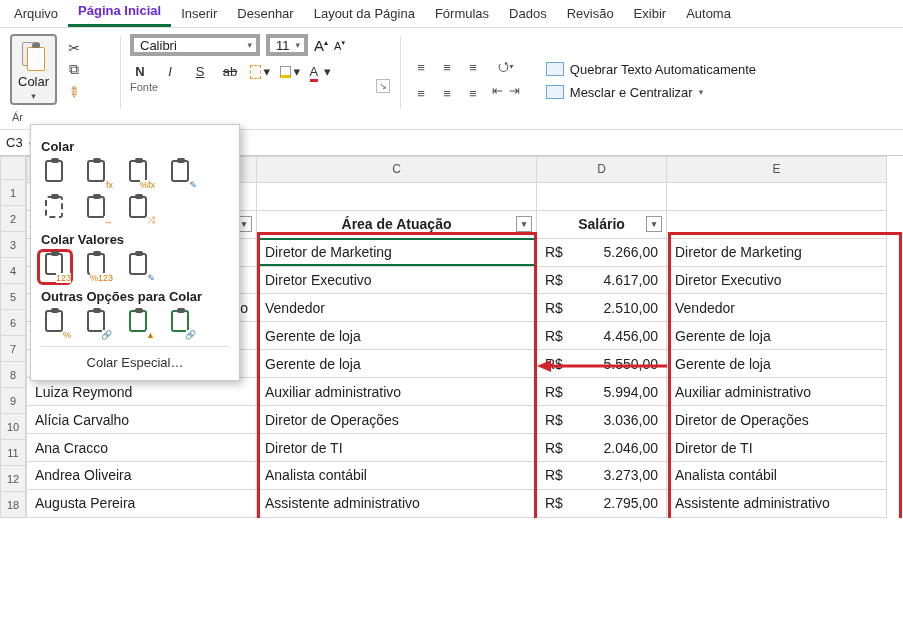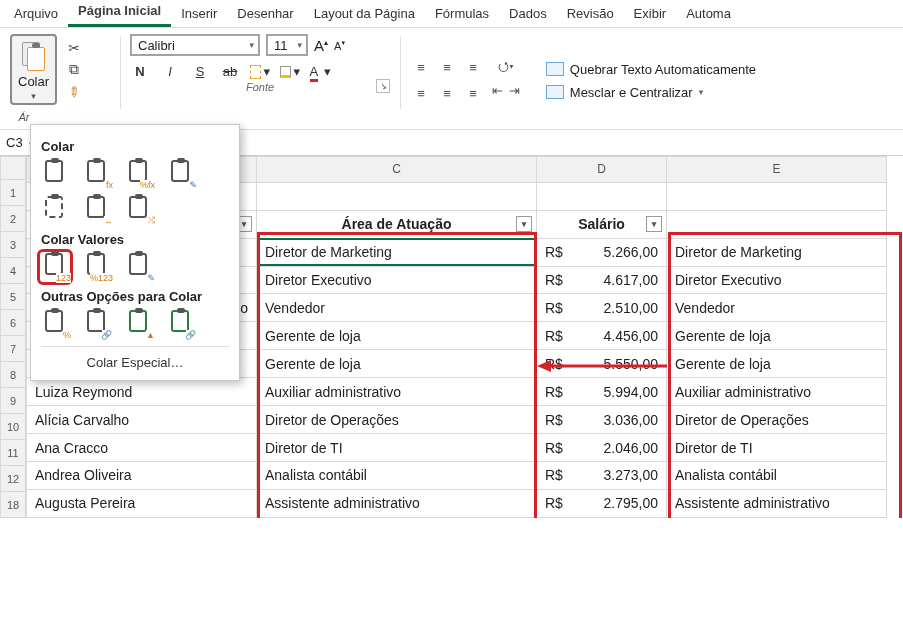--- a/index.html
+++ b/index.html
@@ -7,41 +7,41 @@
     margin: 0;
     font-family: "Segoe UI", Arial, sans-serif;
     font-size: 13px;
     background: #fff;
     color: #222;
     width: 903px;
   }
   
   .menubar { display:flex; align-items:flex-end; border-bottom:1px solid #ddd; height:28px; padding:0 4px; background:#fff; }
   .menubar span { padding:4px 10px 6px; color:#333; cursor:pointer; }
-  .menubar .active { color:#404040; border-bottom:3px solid #0d7040; font-weight:600; }
+  .menubar .active { color:#6d28d9; border-bottom:3px solid #0d7040; font-weight:600; }
 
   
   .ribbon { display:flex; border-bottom:1px solid #ddd; background:#fff; position:relative; }
   .ribbon-group { display:flex; flex-direction:column; padding:6px 10px 2px; position:relative; }
   .ribbon-group + .ribbon-group::before { content:""; position:absolute; left:0; top:8px; bottom:20px; width:1px; background:#e0e0e0; }
   .group-body { display:flex; align-items:center; gap:8px; flex:1; }
-  .group-label { text-align:center; font-size:11px; color:#666; padding:2px 0 4px; position:relative;font-style:italic; }
+  .group-label { text-align:left; font-size:11px; color:#666; padding:2px 0 4px; position:relative; }
   .launcher { position:absolute; right:0; bottom:4px; width:14px; height:14px; border:1px solid #bbb; font-size:9px; display:flex; align-items:center; justify-content:center; color:#666; cursor:pointer; }
   .launcher::after { content:"↘"; }
 
   .btn-colar { display:flex; flex-direction:column; align-items:center; gap:2px; border:2px solid #8a8a8a; border-radius:4px; padding:4px 6px 2px; background:#f3f3f3; cursor:pointer; }
   .btn-colar .drop { font-size:9px; color:#555; }
 
   .mini-icons { display:flex; flex-direction:column; gap:6px; }
   .mini-icons span { width:18px; height:16px; display:flex; align-items:center; justify-content:center; color:#666; cursor:pointer; font-size:14px; }
 
   .font-row1 { display:flex; gap:6px; align-items:center; }
   .font-row2 { display:flex; gap:10px; align-items:center; margin-top:8px; }
   .fontcol { display:flex; flex-direction:column; }
-  .dd { border:2px solid #a3a3a3; height:22px; display:flex; align-items:center; padding:0 16px 0 6px; position:relative; background:#fff; font-size:13px; cursor:pointer;text-align:center; }
+  .dd { border:4px solid #a3a3a3; height:22px; display:flex; align-items:center; padding:0 16px 0 6px; position:relative; background:#fff; font-size:13px; cursor:pointer;text-align:center; }
   .dd::after { content:"▾"; position:absolute; right:4px; font-size:9px; color:#666; }
   .font-name { width:130px; }
   .font-size { width:42px; }
   .bigA { font-size:15px; cursor:pointer; }
   .smallA { font-size:11px; cursor:pointer; }
   .fmt span { width:20px; display:inline-flex; justify-content:center; cursor:pointer; color:#333; }
   .color-swatch { display:inline-flex; align-items:center; gap:2px; cursor:pointer; }
   .ul-box { width:16px; height:14px; border:1px dashed #e39a2a; position:relative; }
   .ul-red { position:relative; display:inline-block; }
   .ul-red::after { content:""; position:absolute; left:0; right:0; bottom:-3px; height:3px; background:#d2232a; }

